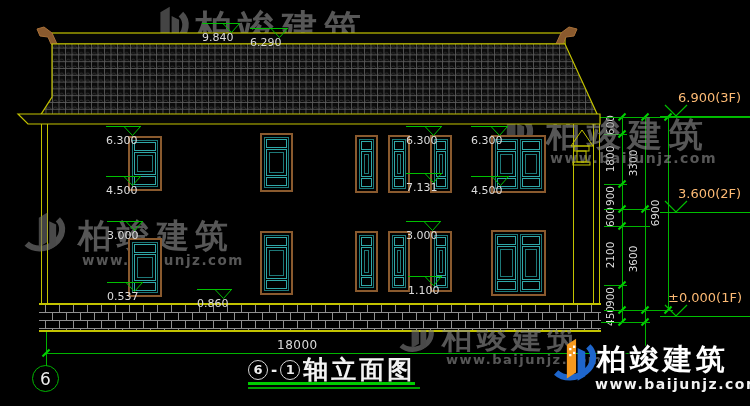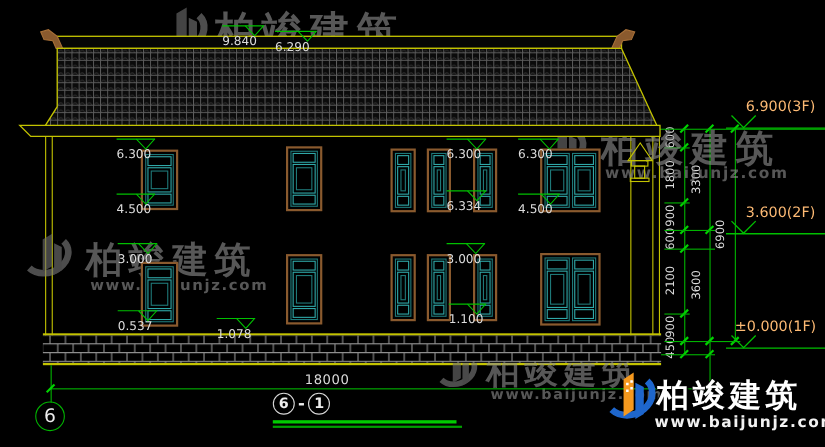--- a/index.html
+++ b/index.html
@@ -101,20 +101,21 @@
   <div class="tick z4" style="left:41px;top:352px"></div>
   <div class="tick z4" style="left:640px;top:352px"></div>
   <div class="dimtxt z4" style="left:277px;top:338px;font-size:12px">18000</div>
 
   <div id="gridbub">6</div>
 
   <div id="titleblock">
     <div class="bub">6</div>
     <span class="dash">-</span>
     <div class="bub">1</div>
+    <span id="title-text">轴立面图</span>
   </div>
   <div style="position:absolute;left:248px;top:382px;width:167px;height:3px;background:#00cc00;z-index:4"></div>
   <div style="position:absolute;left:248px;top:387px;width:172px;height:1.5px;background:#00a000;z-index:4"></div>
 
   <div class="wm" style="left:138px;top:4px;width:240px;height:56px">
     <svg class="logo" width="56" height="54" viewBox="0 0 60 56">
       <path d="M10 38 A21 17 -20 1 0 46 10" fill="none" stroke="#7d7d7d" stroke-width="7"></path>
       <path d="M24 8 l10 -6 v34 l-10 6 z" fill="#6f6f6f"></path>
         <path d="M36 12 l8 4 v24 l-8 5 z" fill="#777"></path>
     </svg>
@@ -324,21 +325,21 @@
         </svg>
       </div>
       <div class="lvl z4" style="left: 106px; top: 164px; width: 35px;">
         <span class="t">4.500</span>
         <svg width="37" height="12">
           <path d="M0 .5 H35" stroke="#00c000" stroke-width="1" fill="none"></path>
           <path d="M18 .5 L26.5 9.5 L34.5 .5" stroke="#00c000" stroke-width="1" fill="none"></path>
         </svg>
       </div>
       <div class="lvl z4" style="left: 406px; top: 161px; width: 36px;">
-        <span class="t">6.334</span>
+        <span class="t">7.131</span>
         <svg width="38" height="12">
           <path d="M0 .5 H36" stroke="#00c000" stroke-width="1" fill="none"></path>
           <path d="M19 .5 L27.5 9.5 L35.5 .5" stroke="#00c000" stroke-width="1" fill="none"></path>
         </svg>
       </div>
       <div class="lvl z4" style="left: 471px; top: 164px; width: 38px;">
         <span class="t">4.500</span>
         <svg width="40" height="12">
           <path d="M0 .5 H38" stroke="#00c000" stroke-width="1" fill="none"></path>
           <path d="M21 .5 L29.5 9.5 L37.5 .5" stroke="#00c000" stroke-width="1" fill="none"></path>
@@ -366,21 +367,21 @@
         </svg>
       </div>
       <div class="lvl z4" style="left: 107px; top: 270px; width: 36px;">
         <span class="t">0.537</span>
         <svg width="38" height="12">
           <path d="M0 .5 H36" stroke="#00c000" stroke-width="1" fill="none"></path>
           <path d="M19 .5 L27.5 9.5 L35.5 .5" stroke="#00c000" stroke-width="1" fill="none"></path>
         </svg>
       </div>
       <div class="lvl z4" style="left: 197px; top: 277px; width: 35px;">
-        <span class="t">1.078</span>
+        <span class="t">0.860</span>
         <svg width="37" height="12">
           <path d="M0 .5 H35" stroke="#00c000" stroke-width="1" fill="none"></path>
           <path d="M18 .5 L26.5 9.5 L34.5 .5" stroke="#00c000" stroke-width="1" fill="none"></path>
         </svg>
       </div>
       <div class="flm z4" style="left: 660px; top: 90px; width: 92px;">
         <span class="t" style="left: 18px;">6.900(3F)</span>
         <svg width="92" height="15">
           <path d="M0 13.5 H92" stroke="#00c000" stroke-width="1.2" fill="none"></path>
           <path d="M5 2 L16 13 L27 2" stroke="#00c000" stroke-width="1.2" fill="none"></path>

